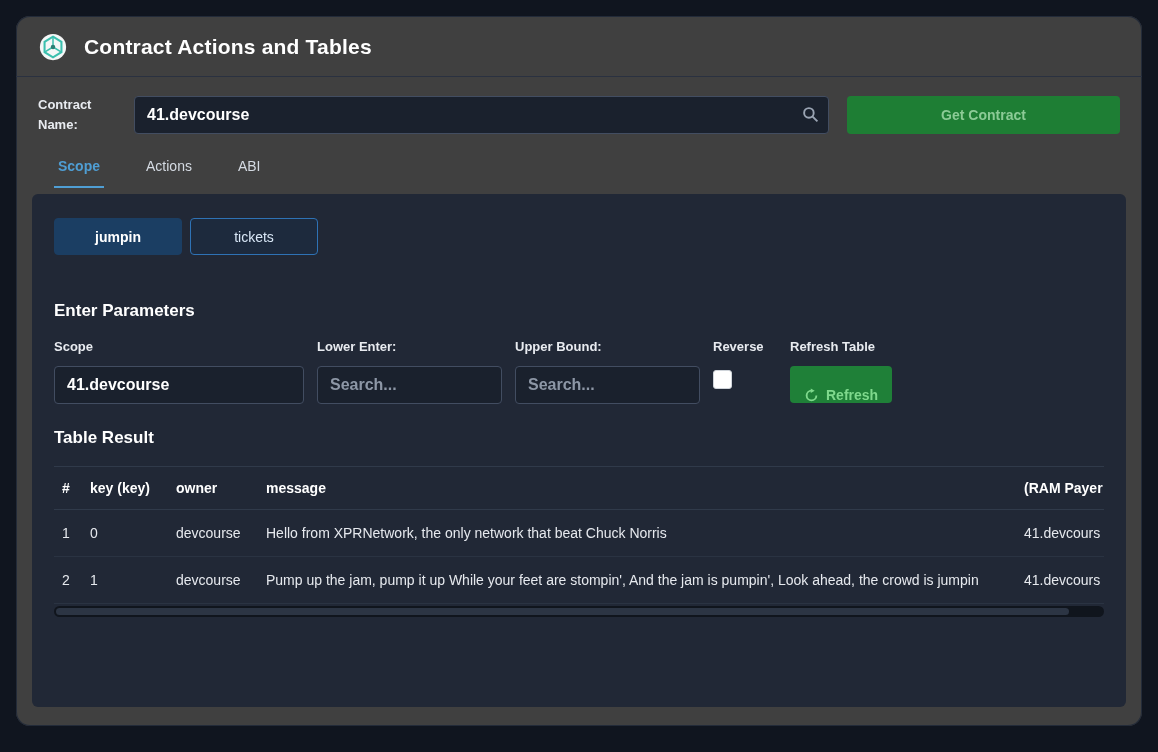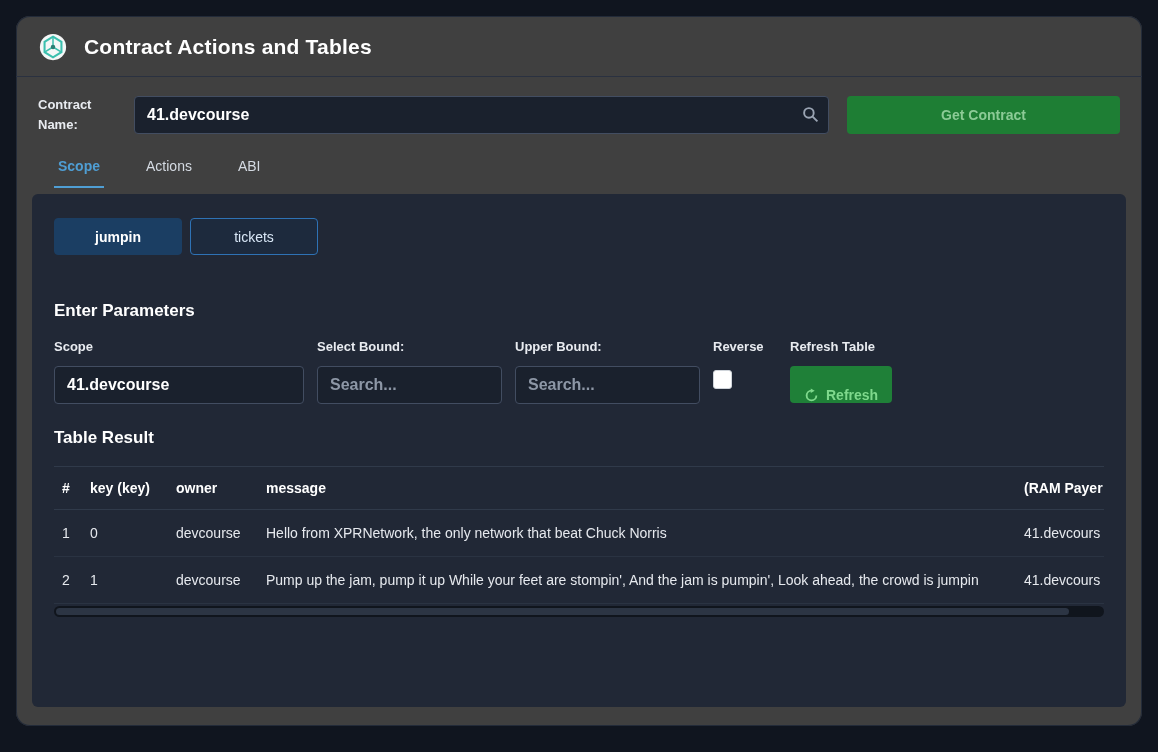--- a/index.html
+++ b/index.html
@@ -199,21 +199,21 @@
     </div>
 
     <h2 class="section-heading params-heading">Enter Parameters</h2>
 
     <div class="param-row">
       <div class="param-col w-scope">
         <span class="param-label">Scope</span>
         <input class="text-input param-input" type="text" value="41.devcourse" style="">
       </div>
       <div class="param-col w-bound">
-        <span class="param-label">Select Bound:</span>
+        <span class="param-label">Lower Enter:</span>
         <input class="text-input param-input" type="text" placeholder="Search..." style="">
       </div>
       <div class="param-col w-bound">
         <span class="param-label">Upper Bound:</span>
         <input class="text-input param-input" type="text" placeholder="Search..." style="">
       </div>
       <div class="param-col reverse-col">
         <span class="param-label">Reverse</span>
         <div class="checkbox"></div>
       </div>

